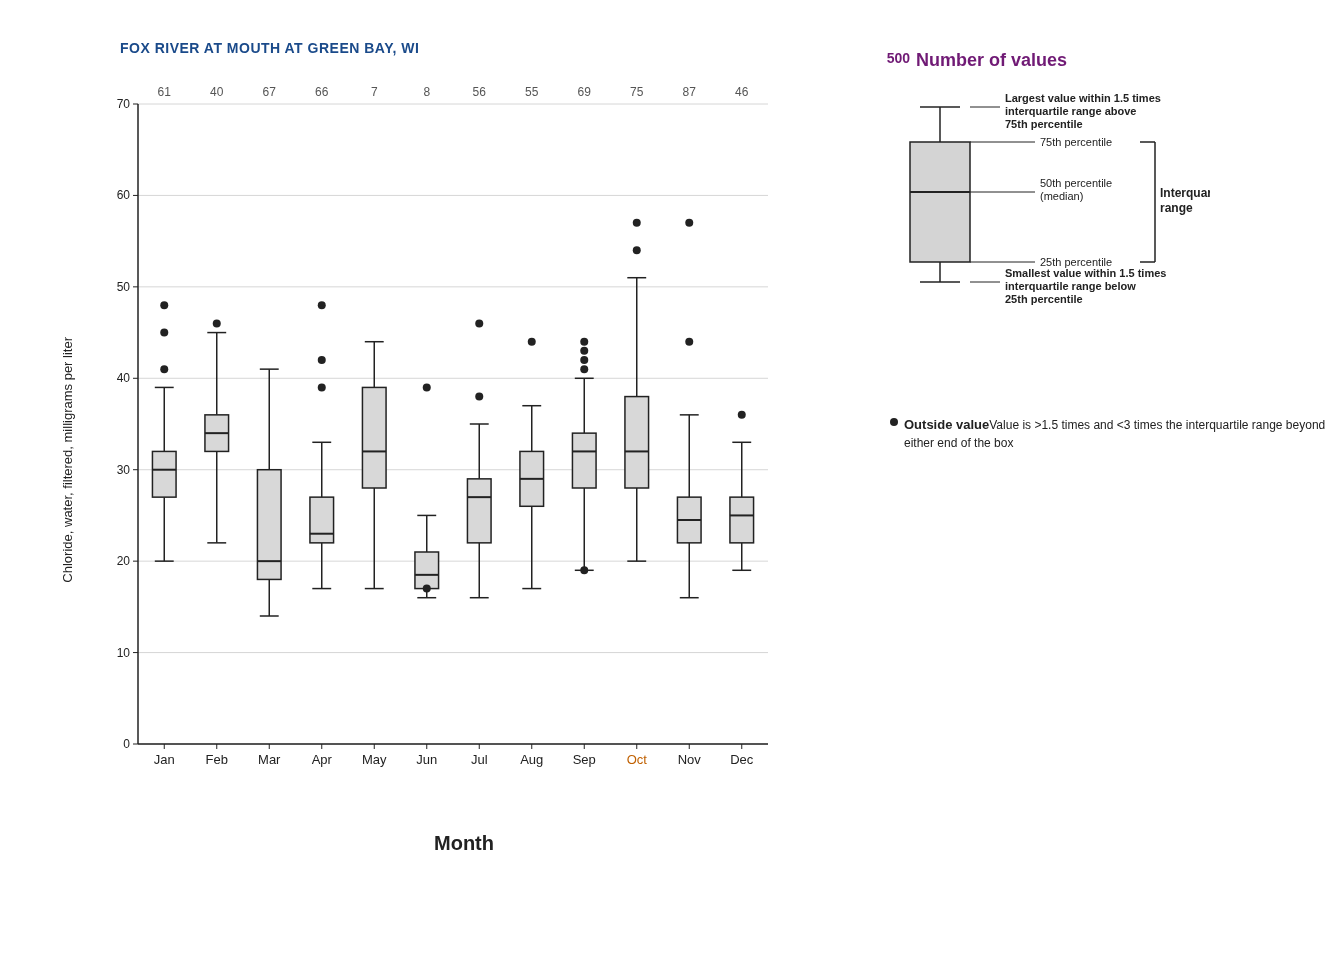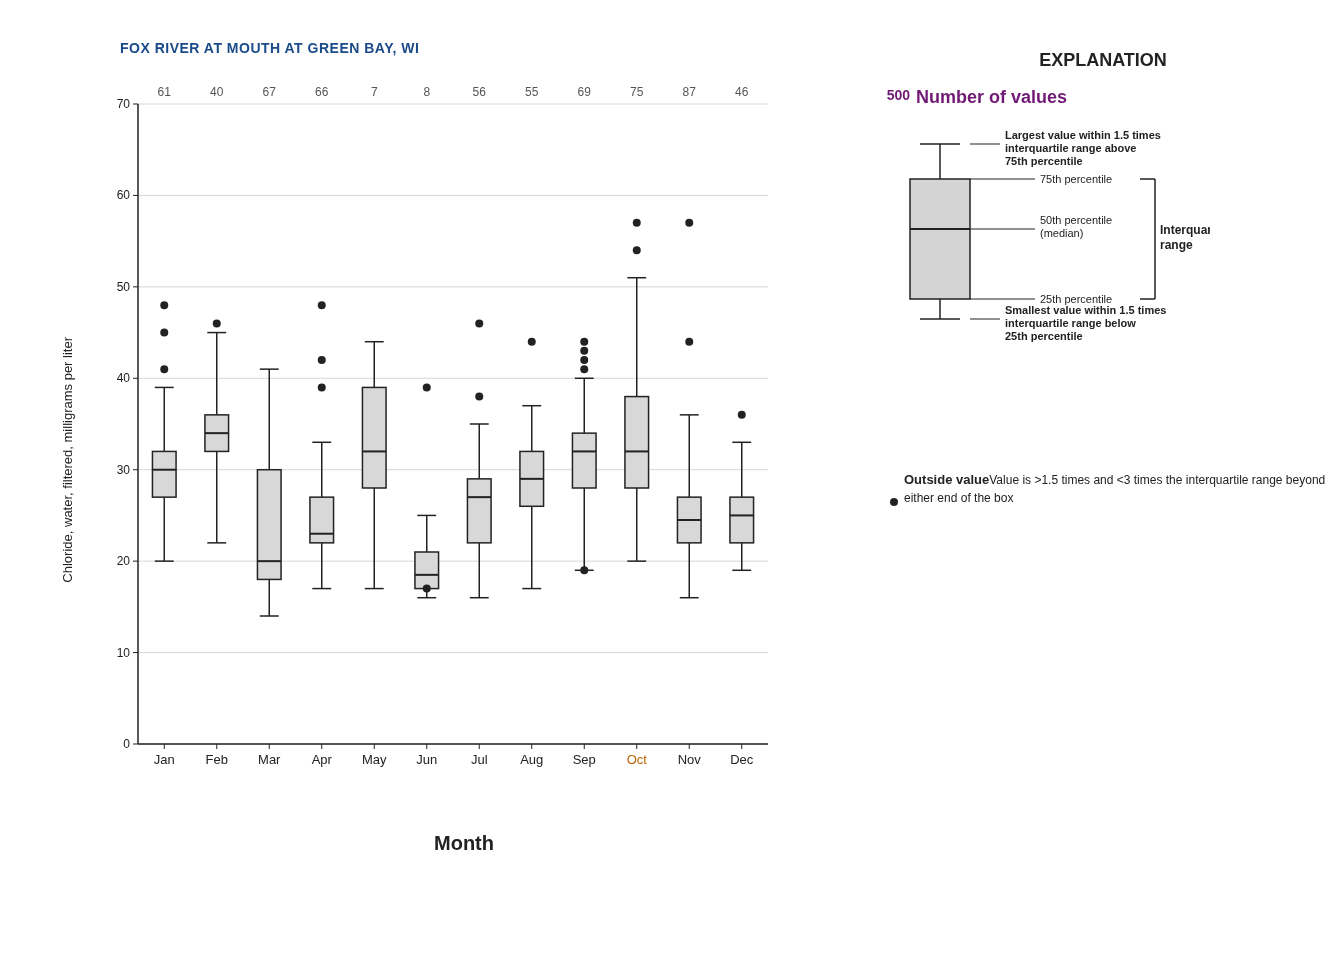--- a/index.html
+++ b/index.html
@@ -88,22 +88,22 @@
       min-width: 30px;
       text-align: right;
     }
     .exp-label {
       font-size: 18px;
       font-weight: bold;
       color: #701a75;
     }
     .outside-value-row {
       display: flex;
-      align-items: flex-end;
-      margin-top: 22px;
+      align-items: flex-start;
+      margin-top: 4px;
       margin-left: 10px;
     }
     .outside-dot {
       width: 8px;
       height: 8px;
       background: #222;
       border-radius: 50%;
       margin-right: 6px;
       margin-top: 3px;
       flex-shrink: 0;
@@ -275,21 +275,20 @@
             <rect x="641.9375" y="433.1428571428571" width="23.625" height="45.71428571428578" fill="#d8d8d8" stroke="#222" stroke-width="1.5"></rect>
             <line x1="641.9375" y1="451.42857142857144" x2="665.5625" y2="451.42857142857144" stroke="#222" stroke-width="2"></line>
             <circle cx="653.75" cy="350.8571428571429" r="4" fill="#222"></circle>
           </svg>
         <div class="x-axis-label">Month</div>
       </div>
     </div>
   </div>
 
   <div class="explanation">
-    <div class="explanation-title">EXPLANATION</div>
     
     <div class="exp-row">
       <span class="exp-number">500</span>
       <span class="exp-label">Number of values</span>
     </div>
 
     
     <svg width="320" height="320" viewBox="0 0 320 320" style="margin-top:10px; margin-left:10px;">
 
       <line x1="30" y1="20" x2="70" y2="20" stroke="#222" stroke-width="1.5"></line>

